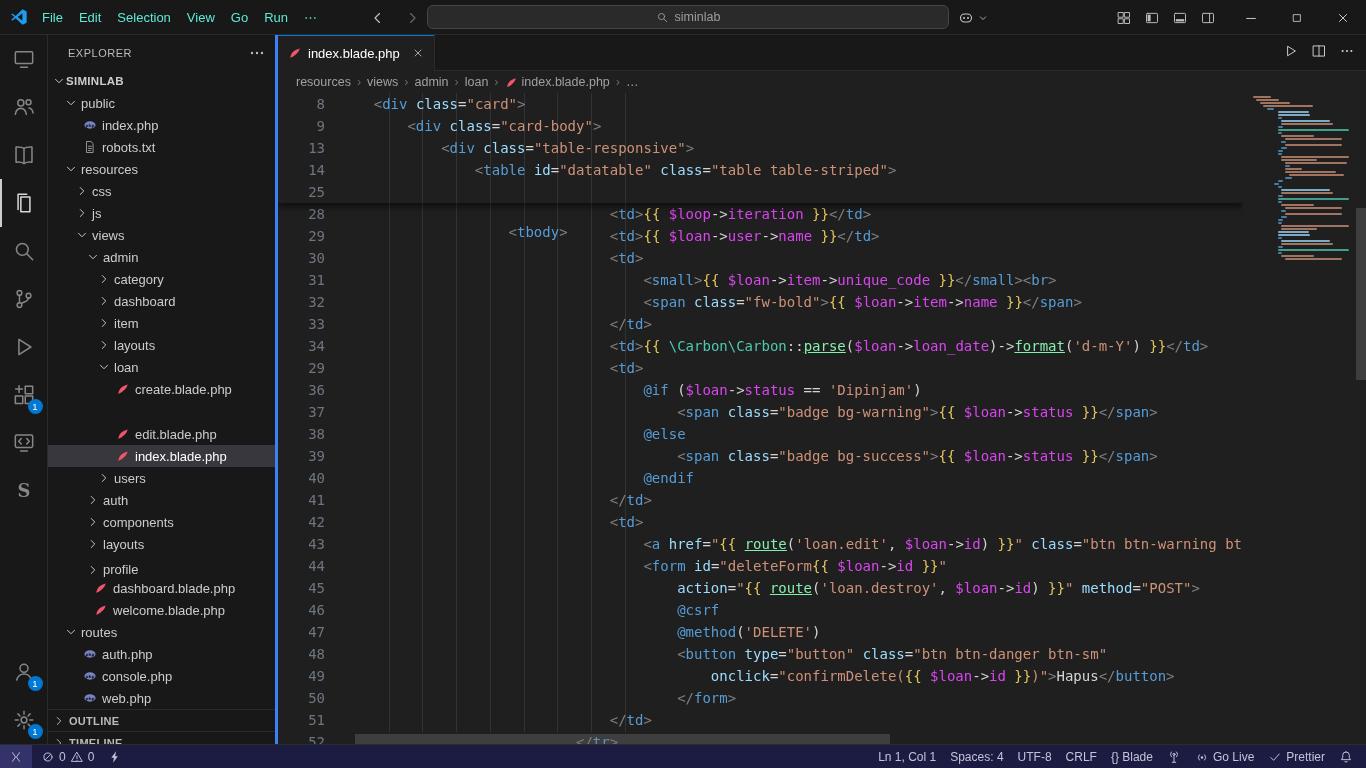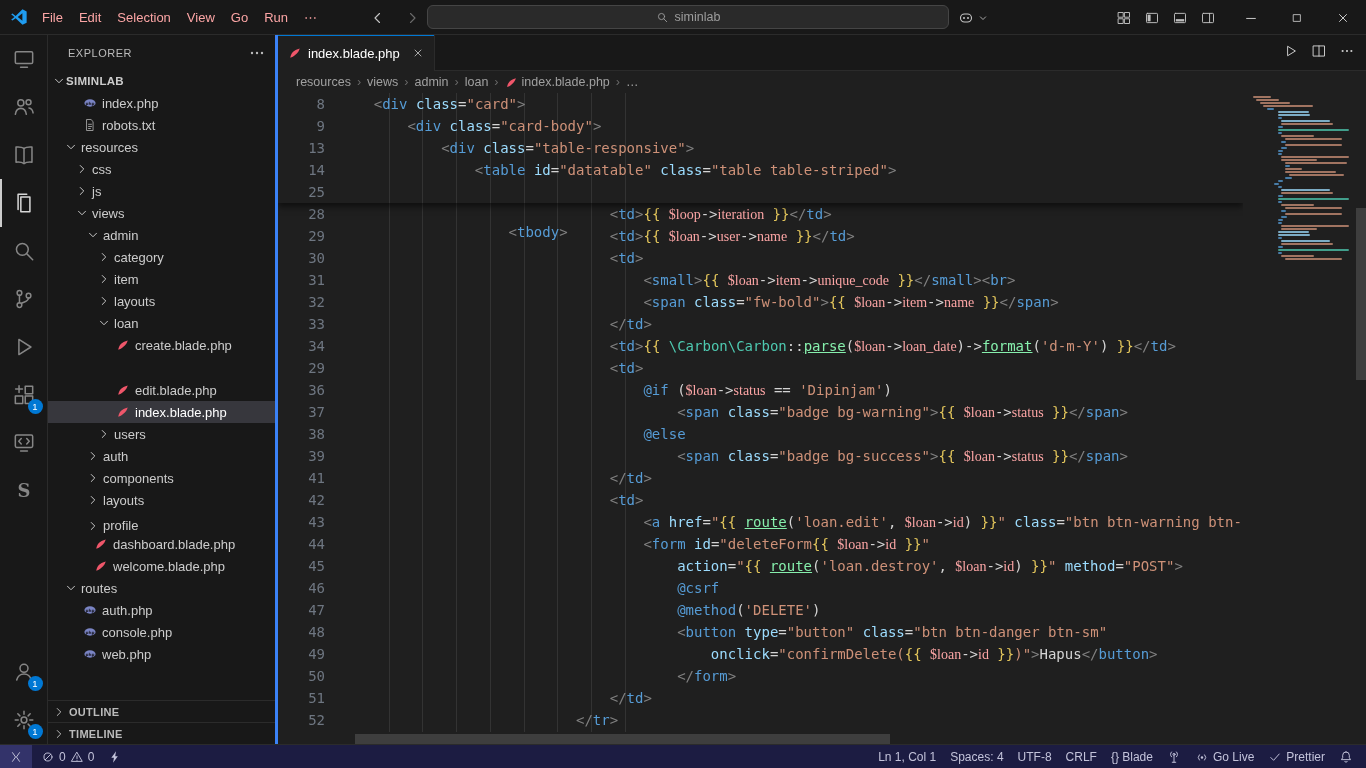--- a/index.html
+++ b/index.html
@@ -11,21 +11,21 @@
   .i12 svg{width:12px;height:12px;}
   .i13 svg{width:13px;height:13px;}
   .i14 svg{width:14px;height:14px;}
   .i22 svg{width:22px;height:22px;}
 
   
   #titlebar{height:35px;background:#181818;border-bottom:1px solid #2b2b2b;display:flex;
     align-items:center;position:relative;}
   #logo{margin:0 6px 0 10px;}
   #logo svg{width:18px;height:18px;}
-  .menu-item{padding:0 8px;height:35px;display:flex;align-items:center;color:#fca5a5;cursor:default;}
+  .menu-item{padding:0 8px;height:35px;display:flex;align-items:center;color:#5eead4;cursor:default;}
   #tb-nav{position:absolute;left:370px;top:0;height:35px;display:flex;align-items:center;gap:18px;color:#c5c5c5;}
   #nav-forward{color:#6b6b6b;}
   #searchbox{position:absolute;left:427px;top:5px;width:522px;height:24px;background:#2a2a2a;
     border:1px solid #454545;border-radius:6px;display:flex;align-items:center;justify-content:center;
     gap:6px;color:#9d9d9d;font-size:12.5px;}
   #copilot-btn{position:absolute;left:958px;top:0;height:35px;display:flex;align-items:center;gap:3px;color:#c5c5c5;}
   #tb-right{position:absolute;right:0;top:0;height:35px;display:flex;align-items:center;}
   .layout-btn{width:28px;height:35px;display:flex;align-items:center;justify-content:center;color:#bfbfbf;}
   .win-btn{width:46px;height:35px;display:flex;align-items:center;justify-content:center;color:#d0d0d0;}
 
@@ -76,21 +76,21 @@
     font-family:"DejaVu Sans Mono","Liberation Mono",monospace;font-size:14px;line-height:22px;}
   #guides{position:absolute;top:0;bottom:12px;left:0;right:0;z-index:0;}
   .guide{position:absolute;top:0;bottom:0;width:1px;background:#333333;}
   #sticky{position:relative;z-index:2;box-shadow:0 4px 6px rgba(0,0,0,.5);}
   #lines{position:relative;z-index:1;}
   .code-line{display:flex;height:22px;white-space:pre;}
   .ln{width:62px;flex:none;text-align:right;color:#6e7681;padding-right:15px;}
   .lt{flex:none;}
   .tk-p{color:#d4d4d4;}  .tk-g{color:#808080;}  .tk-t{color:#569cd6;}
   .tk-a{color:#9cdcfe;}  .tk-s{color:#ce9178;}  .tk-b{color:#e2c55b;}
-  .tk-v{color:#fca5a5;font-family:Liberation Serif, serif;}  .tk-f{color:#86efac;text-decoration:underline;}  .tk-c{color:#4ec9b0;}
+  .tk-v{color:#d946ef;}  .tk-f{color:#86efac;text-decoration:underline;}  .tk-c{color:#4ec9b0;}
   .tk-d{color:#569cd6;}  .tk-o{color:#d4d4d4;}
   #hscroll{position:absolute;left:77px;right:0;bottom:0;height:10px;z-index:3;}
   #hslider{position:absolute;left:0;top:0;width:535px;height:10px;background:rgba(121,121,121,.35);}
   #minimap{width:113px;flex:none;position:relative;padding:3px 0 0 6px;}
   .mm-row{height:2px;margin-bottom:1px;border-radius:1px;opacity:.75;}
   #vscroll{width:10px;flex:none;position:relative;}
   #vslider{position:absolute;left:0;right:0;top:115px;height:172px;background:rgba(121,121,121,.35);}
 
   
   #statusbar{height:24px;background:#1c1c42;border-top:1px solid #2b2b2b;display:flex;
@@ -340,20 +340,28 @@
     </div>
     <div id="ws-row">
       <span class="icn i14 tw" id="ws-chev">
           <svg viewBox="0 0 16 16">
             <path d="M4 6l4 4 4-4"></path>
           </svg>
         </span>
       <span>SIMINLAB</span>
     </div>
     <div id="tree">
+        <div class="row" style="padding-left: 16px;">
+          <span class="icn i14 tw">
+            <svg viewBox="0 0 16 16">
+              <path d="M4 6l4 4 4-4"></path>
+            </svg>
+          </span>
+          <span>public</span>
+        </div>
         <div class="row" style="padding-left: 27px;">
           <span class="fspace"></span>
           <span class="icn i14 ficon">
             <svg viewBox="0 0 16 16">
               <ellipse cx="8" cy="8" rx="6.4" ry="4.2" fill="#7b85c5" stroke="none"></ellipse>
               <text x="8" y="9.8" text-anchor="middle" font-size="4.8" font-weight="bold" fill="#15151f" stroke="none" font-family="DejaVu Sans,sans-serif">php</text>
             </svg>
           </span>
           <span>index.php</span>
         </div>
@@ -407,20 +415,28 @@
           </span>
           <span>admin</span>
         </div>
         <div class="row" style="padding-left: 49px;">
           <span class="icn i14 tw">
             <svg viewBox="0 0 16 16">
               <path d="M6 4l4 4-4 4"></path>
             </svg>
           </span>
           <span>category</span>
+        </div>
+        <div class="row" style="padding-left: 49px;">
+          <span class="icn i14 tw">
+            <svg viewBox="0 0 16 16">
+              <path d="M6 4l4 4-4 4"></path>
+            </svg>
+          </span>
+          <span>dashboard</span>
         </div>
         <div class="row" style="padding-left: 49px;">
           <span class="icn i14 tw">
             <svg viewBox="0 0 16 16">
               <path d="M6 4l4 4-4 4"></path>
             </svg>
           </span>
           <span>item</span>
         </div>
         <div class="row" style="padding-left: 49px;">
@@ -674,20 +690,21 @@
             <div class="code-line"><span class="ln">30</span><span class="lt" style="padding-left: 32ch;"><span class="tk-g">&lt;</span><span class="tk-t">td</span><span class="tk-g">&gt;</span></span></div>
             <div class="code-line"><span class="ln">31</span><span class="lt" style="padding-left: 36ch;"><span class="tk-g">&lt;</span><span class="tk-t">small</span><span class="tk-g">&gt;</span><span class="tk-b">{{</span><span class="tk-p"> </span><span class="tk-v">$loan</span><span class="tk-o">-&gt;</span><span class="tk-v">item</span><span class="tk-o">-&gt;</span><span class="tk-v">unique_code</span><span class="tk-p"> </span><span class="tk-b">}}</span><span class="tk-g">&lt;/</span><span class="tk-t">small</span><span class="tk-g">&gt;</span><span class="tk-g">&lt;</span><span class="tk-t">br</span><span class="tk-g">&gt;</span></span></div>
             <div class="code-line"><span class="ln">32</span><span class="lt" style="padding-left: 36ch;"><span class="tk-g">&lt;</span><span class="tk-t">span</span><span class="tk-p"> </span><span class="tk-a">class</span><span class="tk-o">=</span><span class="tk-s">"fw-bold"</span><span class="tk-g">&gt;</span><span class="tk-b">{{</span><span class="tk-p"> </span><span class="tk-v">$loan</span><span class="tk-o">-&gt;</span><span class="tk-v">item</span><span class="tk-o">-&gt;</span><span class="tk-v">name</span><span class="tk-p"> </span><span class="tk-b">}}</span><span class="tk-g">&lt;/</span><span class="tk-t">span</span><span class="tk-g">&gt;</span></span></div>
             <div class="code-line"><span class="ln">33</span><span class="lt" style="padding-left: 32ch;"><span class="tk-g">&lt;/</span><span class="tk-t">td</span><span class="tk-g">&gt;</span></span></div>
             <div class="code-line"><span class="ln">34</span><span class="lt" style="padding-left: 32ch;"><span class="tk-g">&lt;</span><span class="tk-t">td</span><span class="tk-g">&gt;</span><span class="tk-b">{{</span><span class="tk-p"> </span><span class="tk-c">\Carbon\Carbon</span><span class="tk-o">::</span><span class="tk-f">parse</span><span class="tk-p">(</span><span class="tk-v">$loan</span><span class="tk-o">-&gt;</span><span class="tk-v">loan_date</span><span class="tk-p">)</span><span class="tk-o">-&gt;</span><span class="tk-f">format</span><span class="tk-p">(</span><span class="tk-s">'d-m-Y'</span><span class="tk-p">) </span><span class="tk-b">}}</span><span class="tk-g">&lt;/</span><span class="tk-t">td</span><span class="tk-g">&gt;</span></span></div>
             <div class="code-line"><span class="ln">29</span><span class="lt" style="padding-left: 32ch;"><span class="tk-g">&lt;</span><span class="tk-t">td</span><span class="tk-g">&gt;</span></span></div>
             <div class="code-line"><span class="ln">36</span><span class="lt" style="padding-left: 36ch;"><span class="tk-d">@if</span><span class="tk-p"> (</span><span class="tk-v">$loan</span><span class="tk-o">-&gt;</span><span class="tk-v">status</span><span class="tk-p"> </span><span class="tk-o">==</span><span class="tk-p"> </span><span class="tk-s">'Dipinjam'</span><span class="tk-p">)</span></span></div>
             <div class="code-line"><span class="ln">37</span><span class="lt" style="padding-left: 40ch;"><span class="tk-g">&lt;</span><span class="tk-t">span</span><span class="tk-p"> </span><span class="tk-a">class</span><span class="tk-o">=</span><span class="tk-s">"badge bg-warning"</span><span class="tk-g">&gt;</span><span class="tk-b">{{</span><span class="tk-p"> </span><span class="tk-v">$loan</span><span class="tk-o">-&gt;</span><span class="tk-v">status</span><span class="tk-p"> </span><span class="tk-b">}}</span><span class="tk-g">&lt;/</span><span class="tk-t">span</span><span class="tk-g">&gt;</span></span></div>
             <div class="code-line"><span class="ln">38</span><span class="lt" style="padding-left: 36ch;"><span class="tk-d">@else</span></span></div>
             <div class="code-line"><span class="ln">39</span><span class="lt" style="padding-left: 40ch;"><span class="tk-g">&lt;</span><span class="tk-t">span</span><span class="tk-p"> </span><span class="tk-a">class</span><span class="tk-o">=</span><span class="tk-s">"badge bg-success"</span><span class="tk-g">&gt;</span><span class="tk-b">{{</span><span class="tk-p"> </span><span class="tk-v">$loan</span><span class="tk-o">-&gt;</span><span class="tk-v">status</span><span class="tk-p"> </span><span class="tk-b">}}</span><span class="tk-g">&lt;/</span><span class="tk-t">span</span><span class="tk-g">&gt;</span></span></div>
+            <div class="code-line"><span class="ln">40</span><span class="lt" style="padding-left: 36ch;"><span class="tk-d">@endif</span></span></div>
             <div class="code-line"><span class="ln">41</span><span class="lt" style="padding-left: 32ch;"><span class="tk-g">&lt;/</span><span class="tk-t">td</span><span class="tk-g">&gt;</span></span></div>
             <div class="code-line"><span class="ln">42</span><span class="lt" style="padding-left: 32ch;"><span class="tk-g">&lt;</span><span class="tk-t">td</span><span class="tk-g">&gt;</span></span></div>
             <div class="code-line"><span class="ln">43</span><span class="lt" style="padding-left: 36ch;"><span class="tk-g">&lt;</span><span class="tk-t">a</span><span class="tk-p"> </span><span class="tk-a">href</span><span class="tk-o">=</span><span class="tk-s">"</span><span class="tk-b">{{</span><span class="tk-p"> </span><span class="tk-f">route</span><span class="tk-p">(</span><span class="tk-s">'loan.edit'</span><span class="tk-p">, </span><span class="tk-v">$loan</span><span class="tk-o">-&gt;</span><span class="tk-v">id</span><span class="tk-p">) </span><span class="tk-b">}}</span><span class="tk-s">"</span><span class="tk-p"> </span><span class="tk-a">class</span><span class="tk-o">=</span><span class="tk-s">"btn btn-warning btn-sm"</span></span></div>
             <div class="code-line"><span class="ln">44</span><span class="lt" style="padding-left: 36ch;"><span class="tk-g">&lt;</span><span class="tk-t">form</span><span class="tk-p"> </span><span class="tk-a">id</span><span class="tk-o">=</span><span class="tk-s">"deleteForm</span><span class="tk-b">{{</span><span class="tk-p"> </span><span class="tk-v">$loan</span><span class="tk-o">-&gt;</span><span class="tk-v">id</span><span class="tk-p"> </span><span class="tk-b">}}</span><span class="tk-s">"</span></span></div>
             <div class="code-line"><span class="ln">45</span><span class="lt" style="padding-left: 40ch;"><span class="tk-a">action</span><span class="tk-o">=</span><span class="tk-s">"</span><span class="tk-b">{{</span><span class="tk-p"> </span><span class="tk-f">route</span><span class="tk-p">(</span><span class="tk-s">'loan.destroy'</span><span class="tk-p">, </span><span class="tk-v">$loan</span><span class="tk-o">-&gt;</span><span class="tk-v">id</span><span class="tk-p">) </span><span class="tk-b">}}</span><span class="tk-s">"</span><span class="tk-p"> </span><span class="tk-a">method</span><span class="tk-o">=</span><span class="tk-s">"POST"</span><span class="tk-g">&gt;</span></span></div>
             <div class="code-line"><span class="ln">46</span><span class="lt" style="padding-left: 40ch;"><span class="tk-d">@csrf</span></span></div>
             <div class="code-line"><span class="ln">47</span><span class="lt" style="padding-left: 40ch;"><span class="tk-d">@method</span><span class="tk-p">(</span><span class="tk-s">'DELETE'</span><span class="tk-p">)</span></span></div>
             <div class="code-line"><span class="ln">48</span><span class="lt" style="padding-left: 40ch;"><span class="tk-g">&lt;</span><span class="tk-t">button</span><span class="tk-p"> </span><span class="tk-a">type</span><span class="tk-o">=</span><span class="tk-s">"button"</span><span class="tk-p"> </span><span class="tk-a">class</span><span class="tk-o">=</span><span class="tk-s">"btn btn-danger btn-sm"</span></span></div>
             <div class="code-line"><span class="ln">49</span><span class="lt" style="padding-left: 44ch;"><span class="tk-a">onclick</span><span class="tk-o">=</span><span class="tk-s">"confirmDelete(</span><span class="tk-b">{{</span><span class="tk-p"> </span><span class="tk-v">$loan</span><span class="tk-o">-&gt;</span><span class="tk-v">id</span><span class="tk-p"> </span><span class="tk-b">}}</span><span class="tk-s">)"</span><span class="tk-g">&gt;</span><span class="tk-p">Hapus</span><span class="tk-g">&lt;/</span><span class="tk-t">button</span><span class="tk-g">&gt;</span></span></div>
             <div class="code-line"><span class="ln">50</span><span class="lt" style="padding-left: 40ch;"><span class="tk-g">&lt;/</span><span class="tk-t">form</span><span class="tk-g">&gt;</span></span></div>

